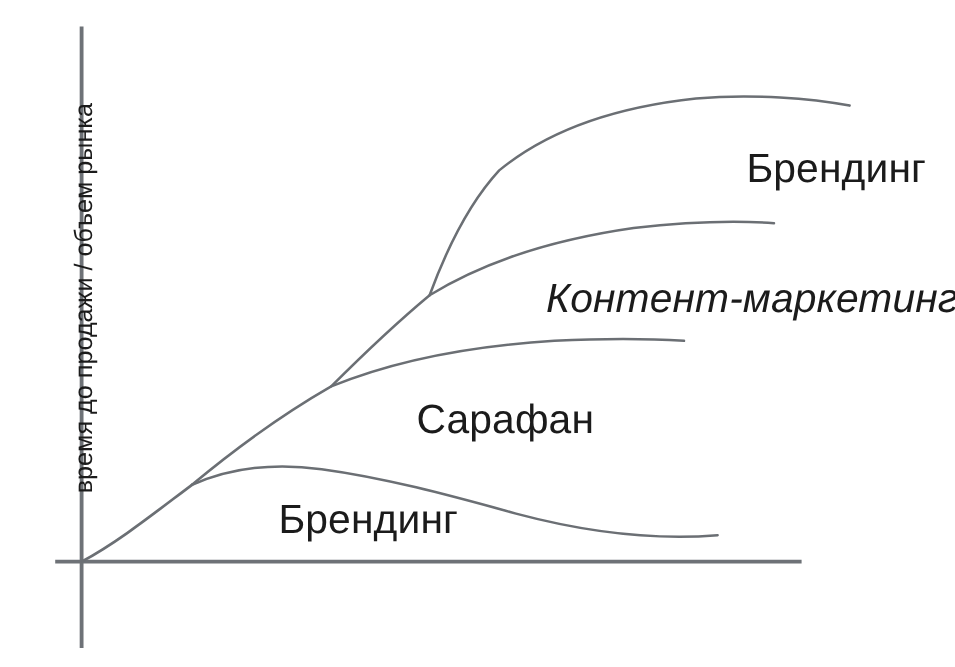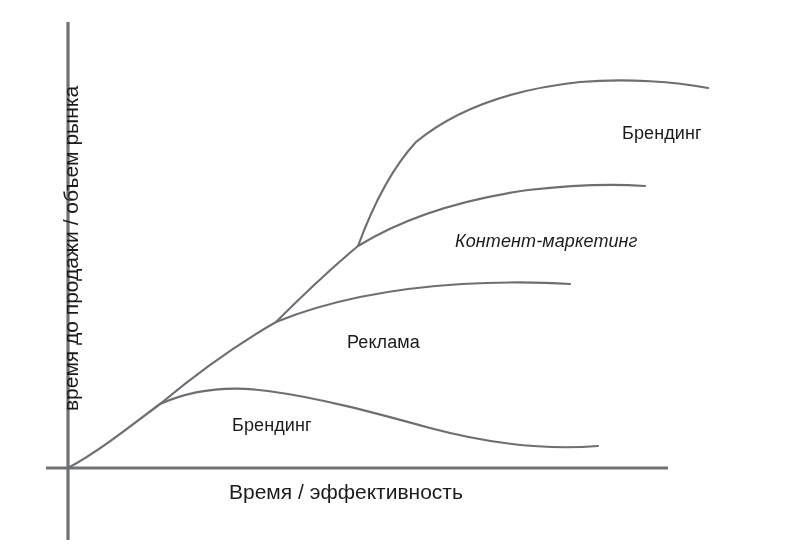--- a/index.html
+++ b/index.html
@@ -42,21 +42,21 @@
   .curve-root {
     fill: none;
     stroke: #6b6f74;
     stroke-width: 2.3;
     stroke-linecap: round;
   }
   .curve-label {
     position: absolute;
     color: #1b1b1b;
     font-family: "Liberation Sans", "DejaVu Sans", sans-serif;
-    font-size: 18px;
+    font-size: 34px;
     font-weight: 400;
     letter-spacing: 0.1px;
     white-space: nowrap;
     line-height: 1;
   }
   .axis-label {
     position: absolute;
     color: #1b1b1b;
     font-family: "Liberation Sans", "DejaVu Sans", sans-serif;
     white-space: nowrap;
@@ -111,23 +111,22 @@
 
     <path class="curve" d="M 358 246
              C 372 208 392 168 416 142
              C 462 104 524 88 580 82
              C 628 78 676 82 708 88"></path>
 
   </svg>
 
   <div class="axis-label" id="ylabel">время до продажи / объем рынка</div>
 
-  <div class="axis-label" id="xlabel">Время / эффективность</div>
 
   <div class="curve-label" id="label-brending">Брендинг</div>
 
   <div class="curve-label" id="label-content">Контент-маркетинг</div>
 
-  <div class="curve-label" id="label-reklama">Реклама</div>
+  <div class="curve-label" id="label-reklama">Сарафан</div>
 
   <div class="curve-label" id="label-sarafan">Брендинг</div>
 
 </div>
 
 </body></html>

